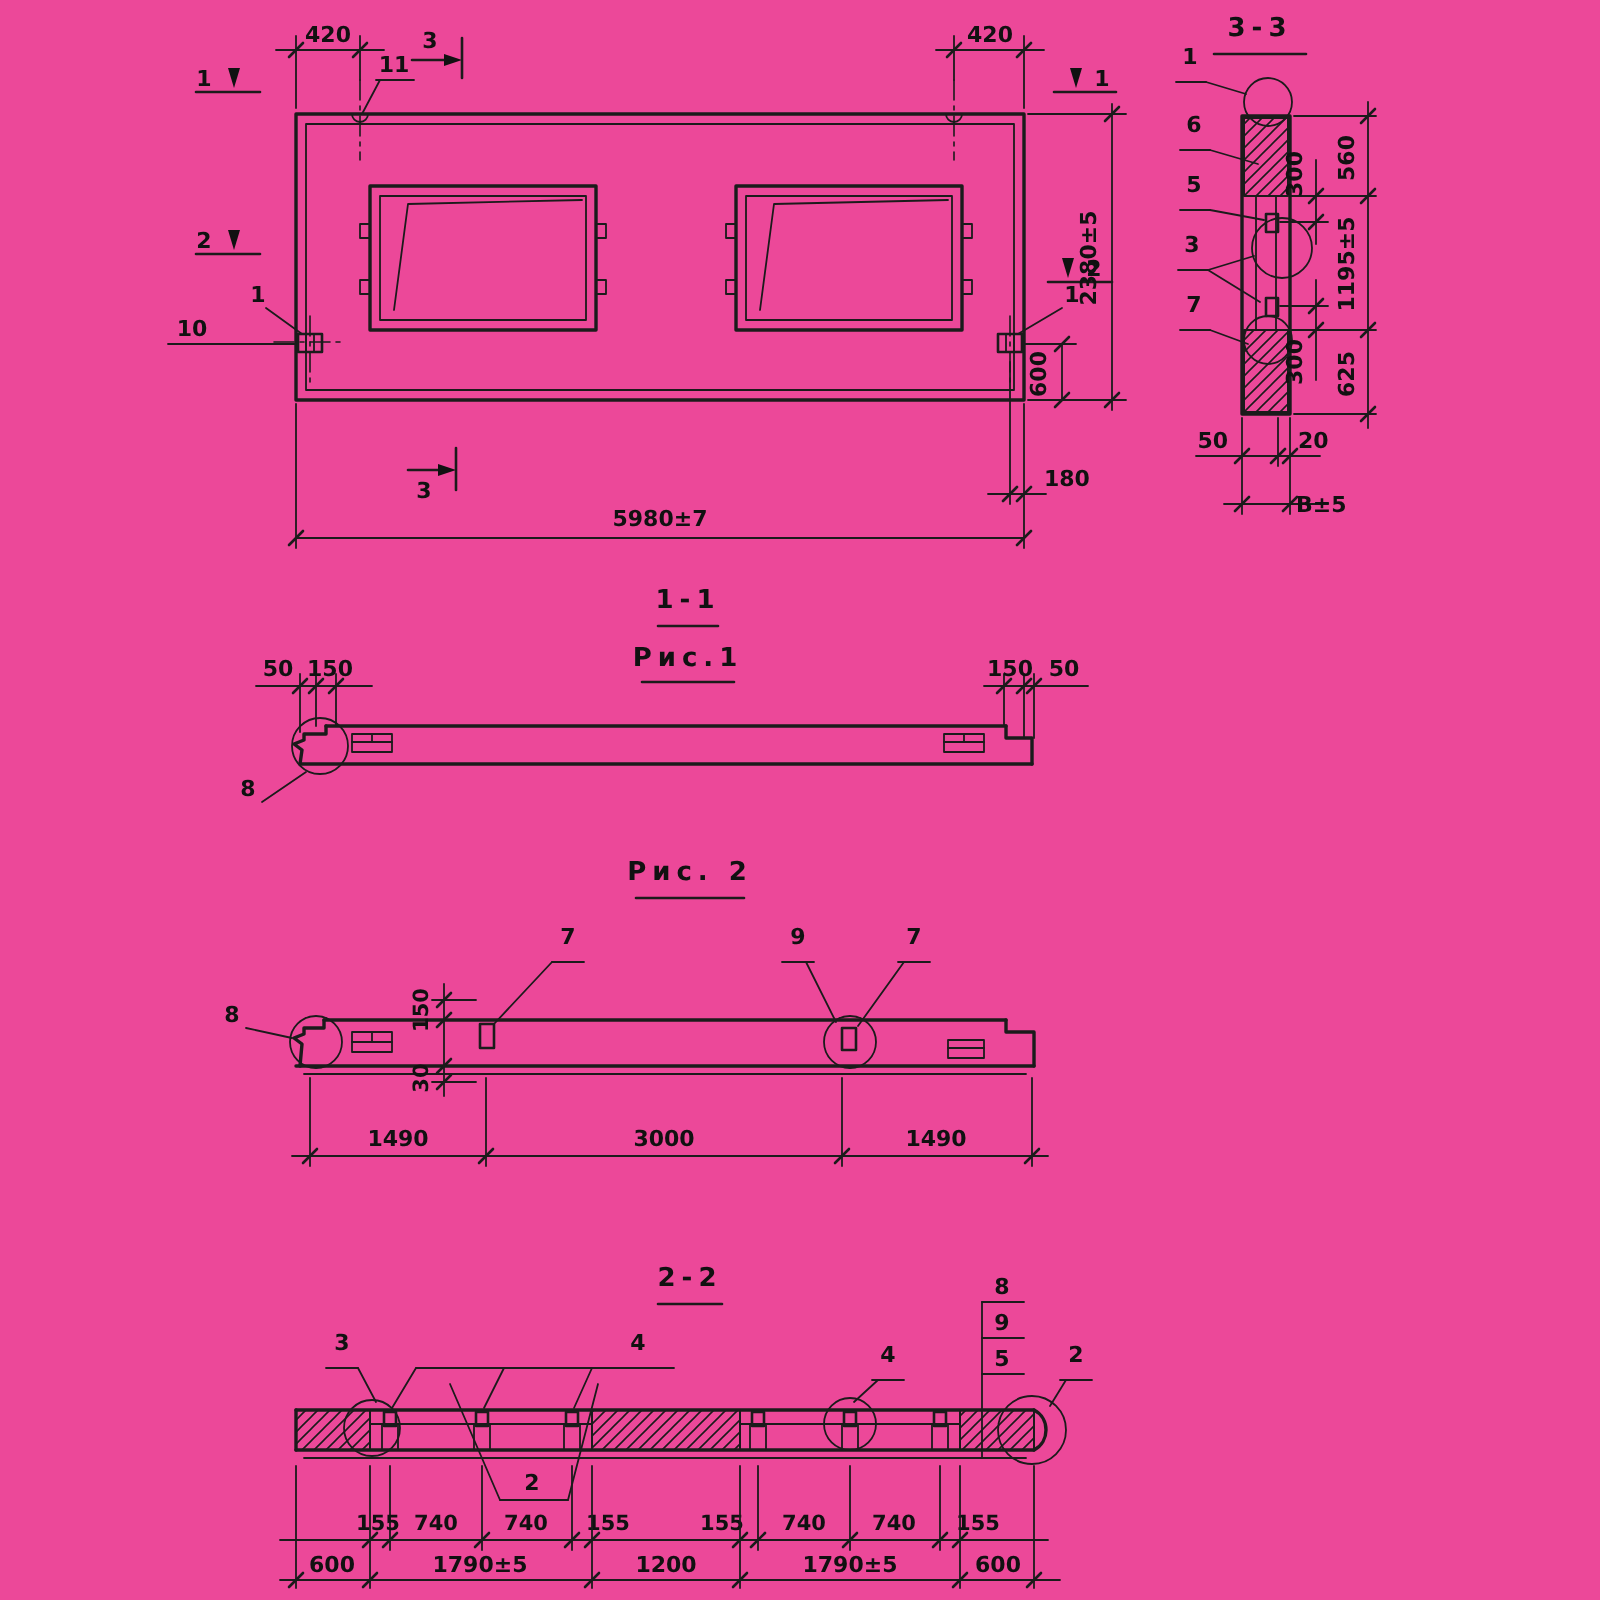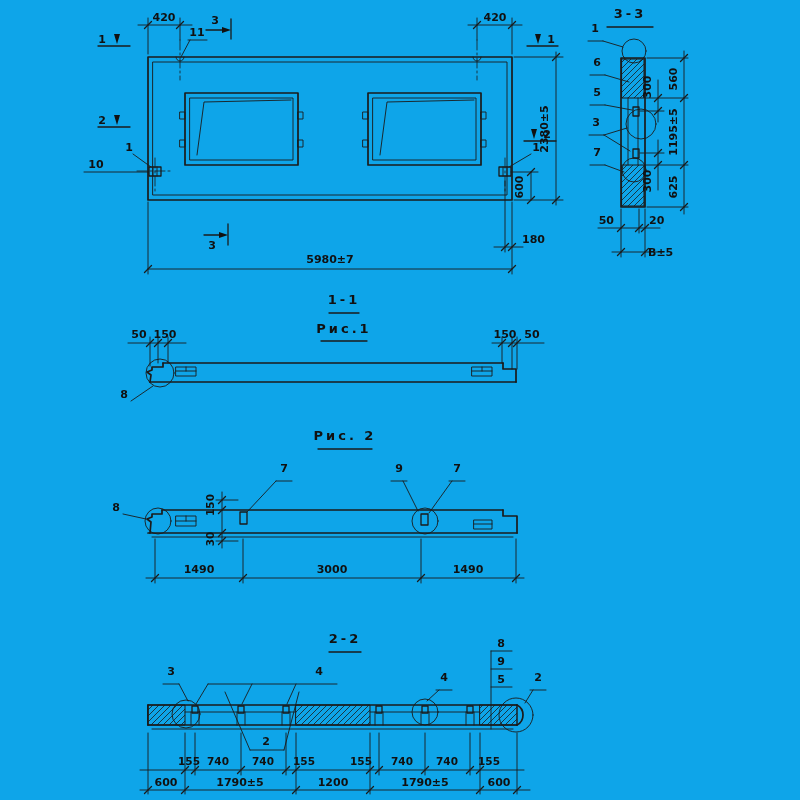--- a/index.html
+++ b/index.html
@@ -1,16 +1,16 @@
 <!DOCTYPE html>
 <html><head>
 <meta charset="utf-8">
 <style>
   html,body{margin:0;padding:0;background:#e8e8e6;}
-  #page{width:800px;height:800px;background:#0ea5e9;position:relative;overflow:hidden;}
+  #page{width:800px;height:800px;background:#ec4899;position:relative;overflow:hidden;}
   svg line, svg path, svg rect, svg circle, svg polyline{stroke:#1b1b1b;fill:none;stroke-linecap:round;stroke-linejoin:round;}
   .thick{stroke-width:1.7;}
   .med{stroke-width:1.3;}
   .thin{stroke-width:0.9;}
   .dash{stroke-dasharray:10 3 2 3;stroke-width:0.8;}
   .hx{fill:url(#hx);stroke-width:1;}
   text{fill:#111;font-family:"DejaVu Sans",sans-serif;font-weight:bold;font-size:12px;stroke:none;}
   .mid{text-anchor:middle;}
   .end{text-anchor:end;}
   .s10{font-size:10.5px;}

